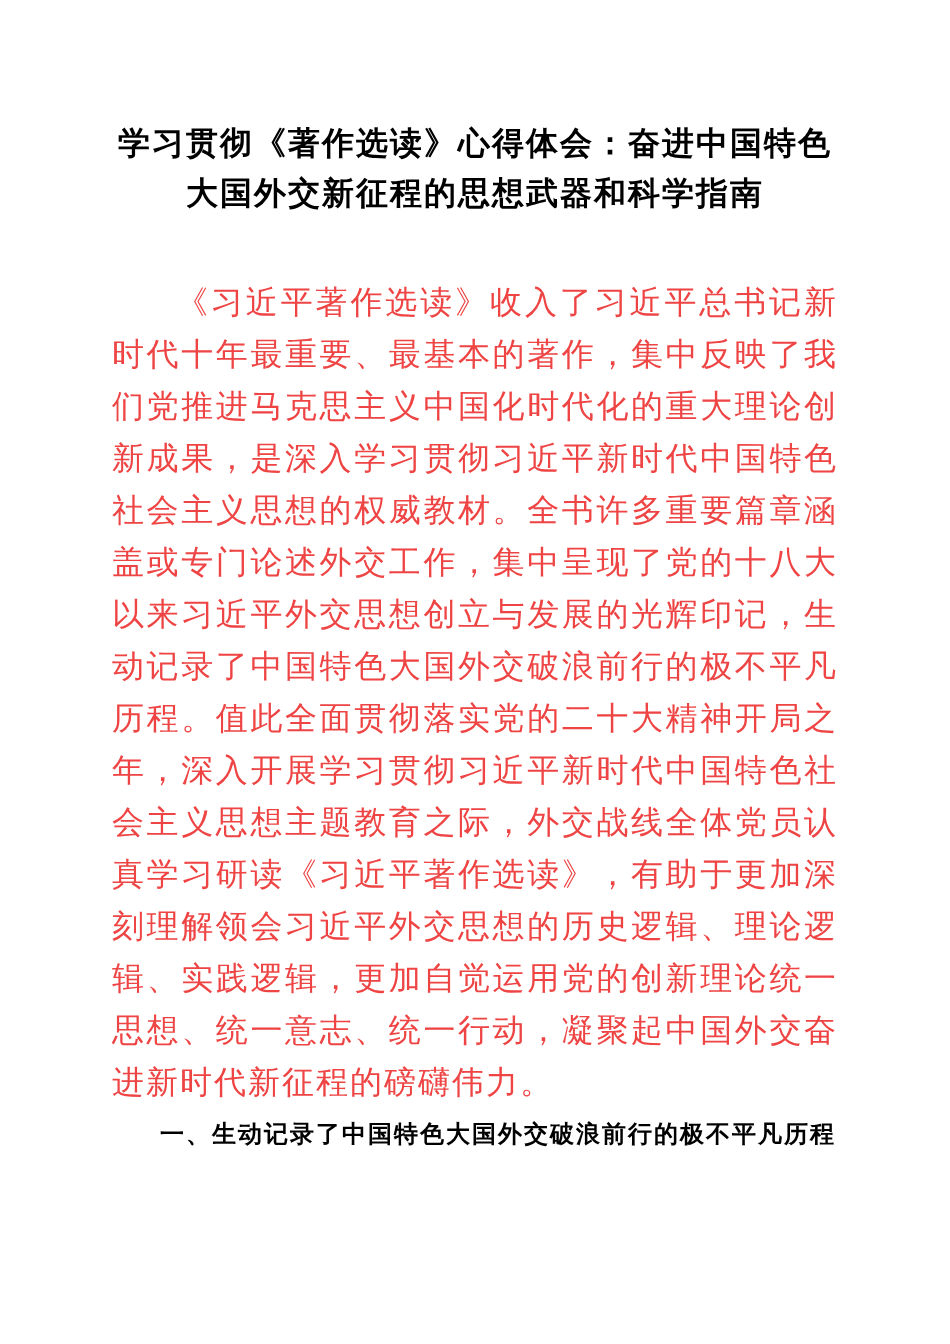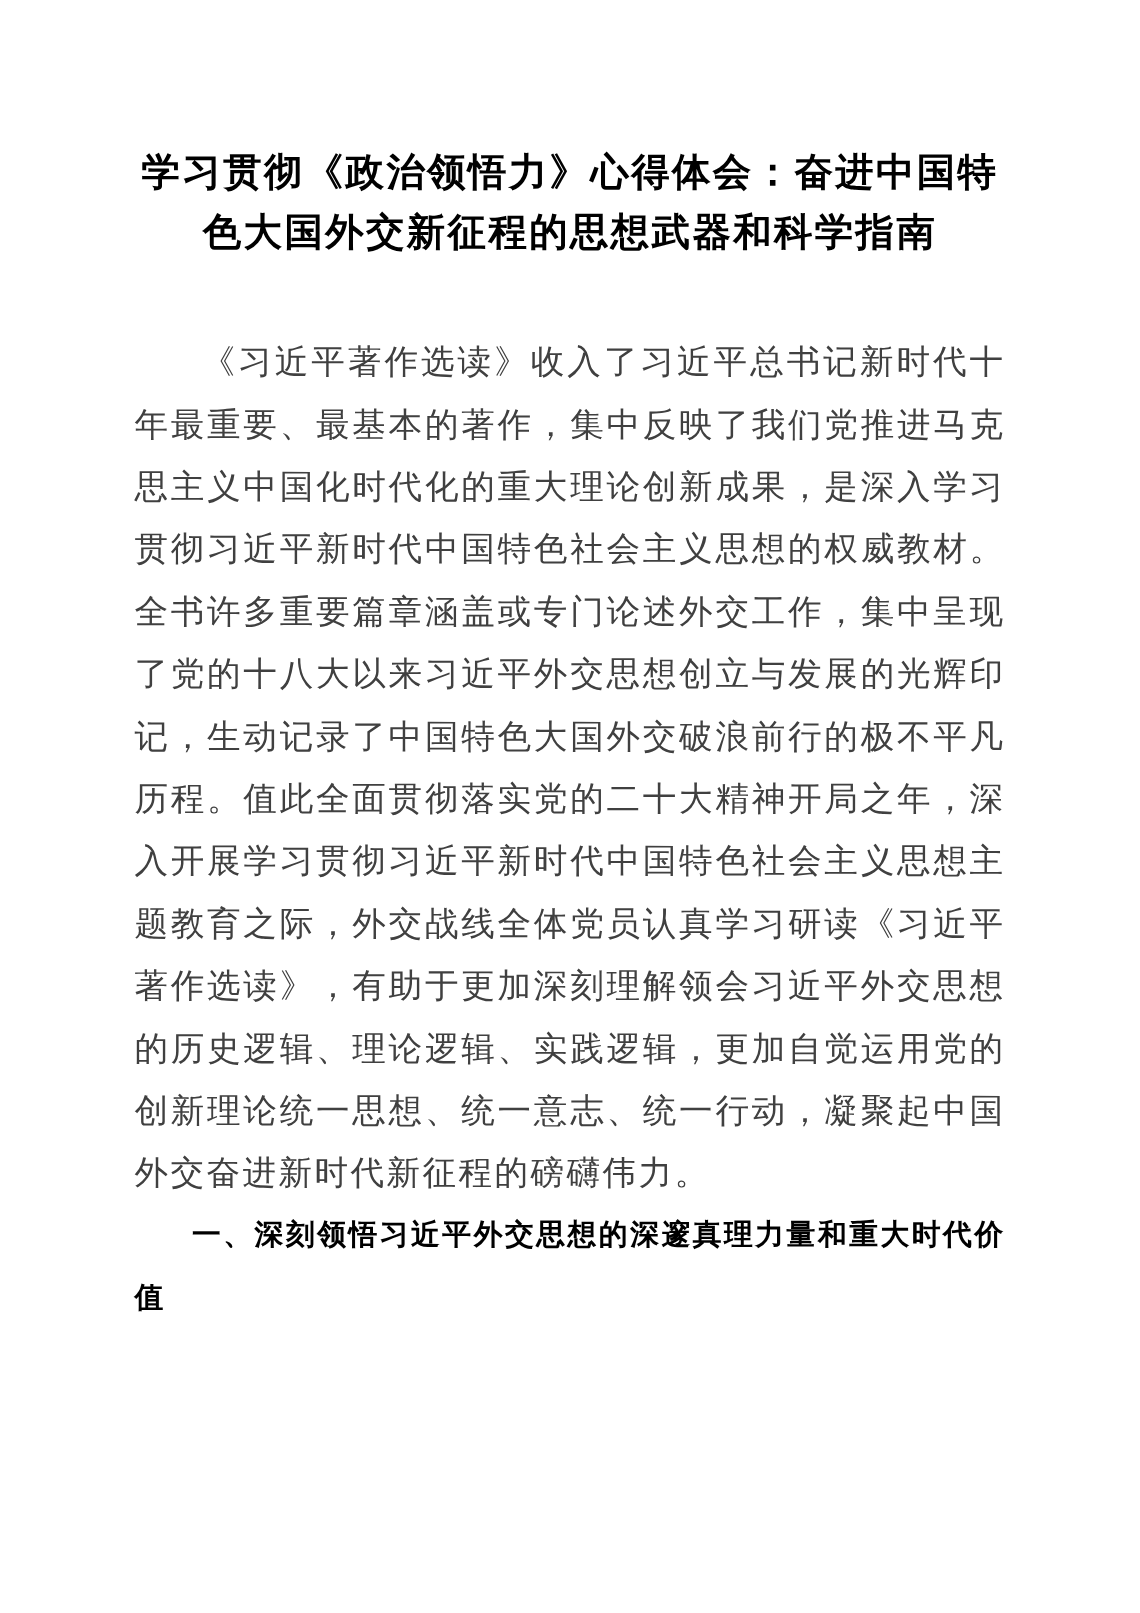--- a/index.html
+++ b/index.html
@@ -22,44 +22,44 @@
       font-family: "Liberation Sans", "DejaVu Sans", sans-serif;
       font-weight: 700;
       font-size: 32px;
       line-height: 50px;
       letter-spacing: 2px;
       text-align: center;
       margin: 0 0 58px 0;
       color: #000000;
     }
     .doc-paragraph {
-      font-family: Liberation Sans, sans-serif;
-      font-size: 28px;
+      font-family: Liberation Serif, serif;
+      font-size: 32px;
       line-height: 52px;
       letter-spacing: 2px;
       text-align: justify;
       text-indent: 2em;
       margin: 0;
-      color: #404040;
+      color: #ef4444;
     }
     .doc-heading {
       font-family: "Liberation Sans", "DejaVu Sans", sans-serif;
       font-weight: 700;
       font-size: 24px;
       line-height: 52px;
       letter-spacing: 2px;
       text-align: justify;
       text-indent: 2em;
       margin: 0;
       color: #000000;
     }
   </style>
 </head>
 <body>
 
 <div class="page">
-  <h1 class="doc-title">学习贯彻《政治领悟力》心得体会：奋进中国特色大国外交新征程的思想武器和科学指南</h1>
+  <h1 class="doc-title">学习贯彻《著作选读》心得体会：奋进中国特色大国外交新征程的思想武器和科学指南</h1>
 
   <p class="doc-paragraph">《习近平著作选读》收入了习近平总书记新时代十年最重要、最基本的著作，集中反映了我们党推进马克思主义中国化时代化的重大理论创新成果，是深入学习贯彻习近平新时代中国特色社会主义思想的权威教材。全书许多重要篇章涵盖或专门论述外交工作，集中呈现了党的十八大以来习近平外交思想创立与发展的光辉印记，生动记录了中国特色大国外交破浪前行的极不平凡历程。值此全面贯彻落实党的二十大精神开局之年，深入开展学习贯彻习近平新时代中国特色社会主义思想主题教育之际，外交战线全体党员认真学习研读《习近平著作选读》，有助于更加深刻理解领会习近平外交思想的历史逻辑、理论逻辑、实践逻辑，更加自觉运用党的创新理论统一思想、统一意志、统一行动，凝聚起中国外交奋进新时代新征程的磅礴伟力。</p>
 
-  <h2 class="doc-heading">一、深刻领悟习近平外交思想的深邃真理力量和重大时代价值</h2>
+  <h2 class="doc-heading">一、生动记录了中国特色大国外交破浪前行的极不平凡历程</h2>
 
 </div>
 
 </body></html>

